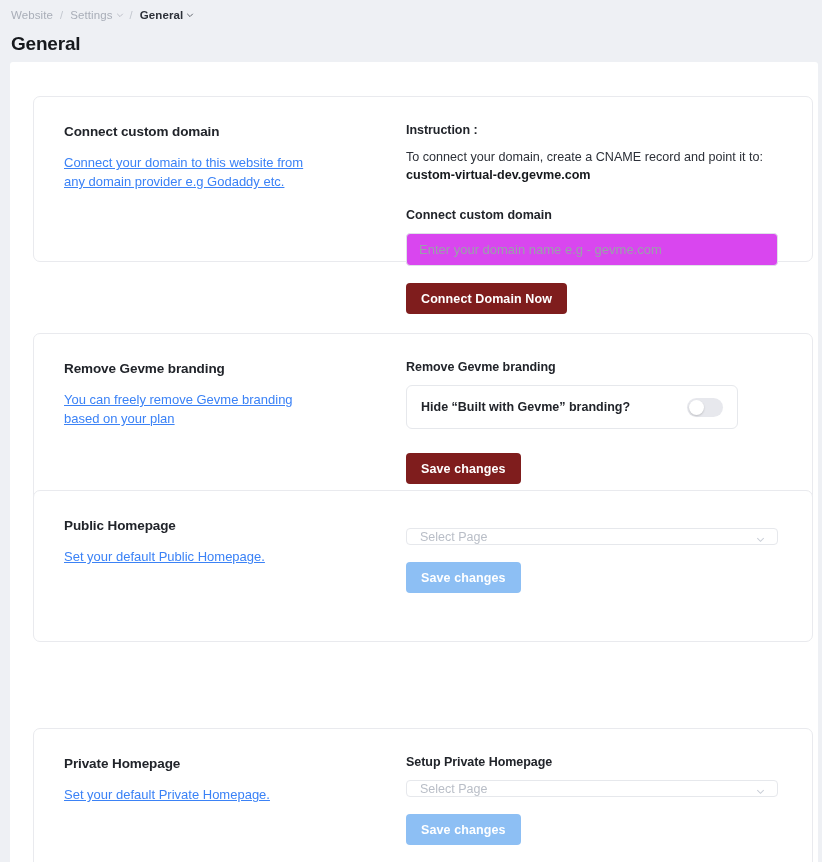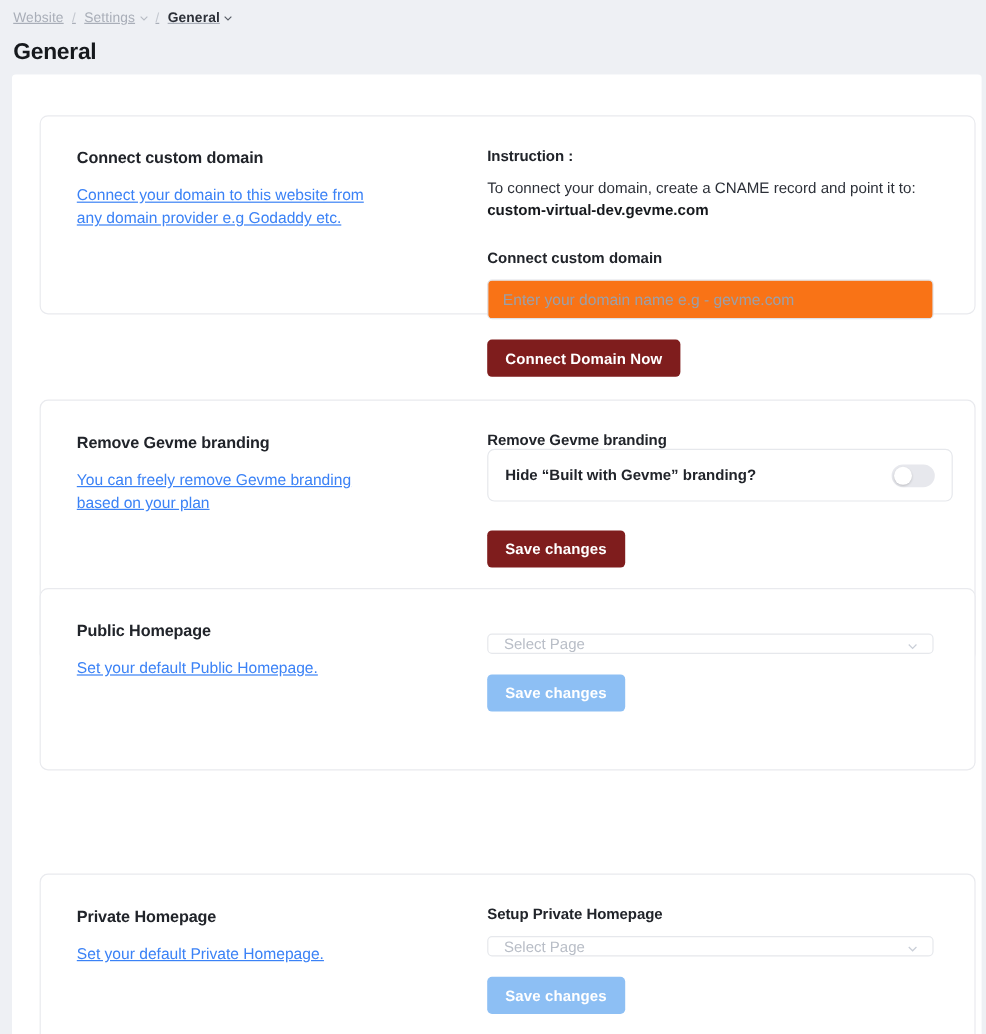--- a/index.html
+++ b/index.html
@@ -23,21 +23,20 @@
   
   .breadcrumb {
     position: absolute;
     top: 9px;
     left: 11px;
     display: flex;
     align-items: center;
     font-size: 11.5px;
     color: #a9aeb8;
     letter-spacing: .1px;
-    text-decoration: underline;
   }
   .crumb {
     display: flex;
     align-items: center;
     gap: 3px;
     color: #a9aeb8;
   }
   .crumb.active { color: #2c3038; font-weight: 700; }
   .crumb-sep {
     margin: 0 7px;
@@ -136,21 +135,21 @@
     color: #21242a;
   }
 
   
   .text-input {
     margin-top: 11px;
     width: 372px;
     height: 33px;
     border: 1px solid #dfe2e8;
     border-radius: 4px;
-    background: #f97316;
+    background: #d946ef;
     font-family: "Liberation Sans", sans-serif;
     font-size: 13px;
     color: #3a3f48;
     padding: 0 12px;
     outline: none;
   }
   .text-input::placeholder { color: #9aa0ab; }
 
   
   .btn {
@@ -165,21 +164,22 @@
     letter-spacing: .1px;
     height: 31px;
     padding: 0 15px;
   }
   .btn-green { background: #7f1d1d; }
   .btn-blue  { background: #8dbff4; }
   .btn-save-green { margin-top: 24px; }
 
   
   .toggle-box {
-    width: 388px;
+    margin-top: 11px;
+    width: 332px;
     height: 44px;
     border: 1px solid #e6e8ec;
     border-radius: 6px;
     display: flex;
     align-items: center;
     justify-content: space-between;
     padding: 0 14px 0 14px;
   }
   .toggle-text {
     font-size: 12.5px;

